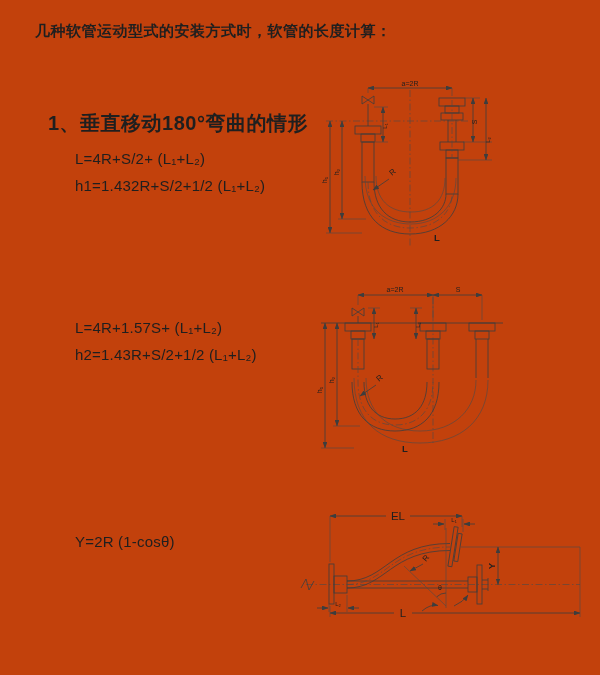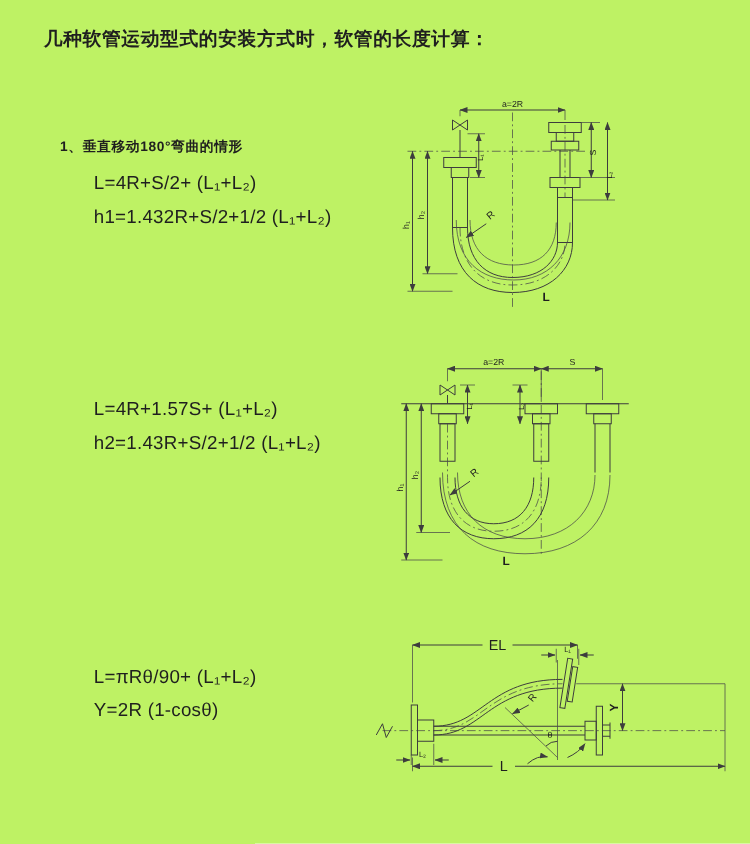--- a/index.html
+++ b/index.html
@@ -1,25 +1,25 @@
 <!DOCTYPE html>
 <html><head>
 <meta charset="utf-8">
 <style>
   html,body{margin:0;padding:0;background:#ffffff;}
   .page{
-    position:relative;width:600px;height:675px;background:#bef264;
+    position:relative;width:600px;height:675px;background:#c2410c;
     font-family:"Liberation Sans","DejaVu Sans",sans-serif;color:#1f1f1f;overflow:hidden;
   }
   .doc-title{
     position:absolute;left:35px;top:22px;margin:0;
     font-size:15px;font-weight:700;letter-spacing:.5px;white-space:nowrap;
   }
   .sec{position:absolute;left:48px;margin:0;}
-  .sec-heading{margin:0;font-size:11px;font-weight:700;letter-spacing:.5px;white-space:nowrap;}
+  .sec-heading{margin:0;font-size:20px;font-weight:700;letter-spacing:.5px;white-space:nowrap;}
   .formulas{margin-top:8px;padding-left:27px;}
   .formula{font-size:15px;line-height:27px;white-space:nowrap;letter-spacing:.2px;}
   svg.diag{position:absolute;}
   svg .ln{stroke:#3d3d3d;stroke-width:.8;fill:none;}
   svg .lt{stroke:#4a4a4a;stroke-width:.6;fill:none;}
   svg .dd{stroke:#4a4a4a;stroke-width:.6;fill:none;stroke-dasharray:7 2.5 1.5 2.5;}
   svg text{fill:#1f1f1f;font-family:"Liberation Sans","DejaVu Sans",sans-serif;}
   svg .t6{font-size:6px;} svg .t7{font-size:7px;} svg .t8{font-size:8px;}
   svg .t9{font-size:9.5px;font-weight:700;} svg .t11{font-size:11.5px;}
 </style>
@@ -207,21 +207,20 @@
     <g>
       <text class="t8" x="71" y="102" transform="rotate(-40 71 102)">R</text>
       <path class="ln" d="M68,105 L52,116" marker-end="url(#ar2)"></path>
     </g>
 
     <text class="t9" x="94" y="172">L</text>
   </svg>
 
   <section class="sec" style="top:520px">
     <div class="formulas">
-      <div class="formula">L=πRθ/90+ (L₁+L₂)</div>
       <div class="formula">Y=2R (1-cosθ)</div>
     </div>
   </section>
 
   <svg class="diag" style="left:298px;top:500px" width="302" height="152" viewBox="0 0 302 152">
     <defs>
       <marker id="ar3" viewBox="0 0 8 6" refX="7.5" refY="3" markerWidth="8" markerHeight="6" orient="auto-start-reverse">
         <path d="M0,0 L8,3 L0,6 z" fill="#3d3d3d"></path>
       </marker>
     </defs>

